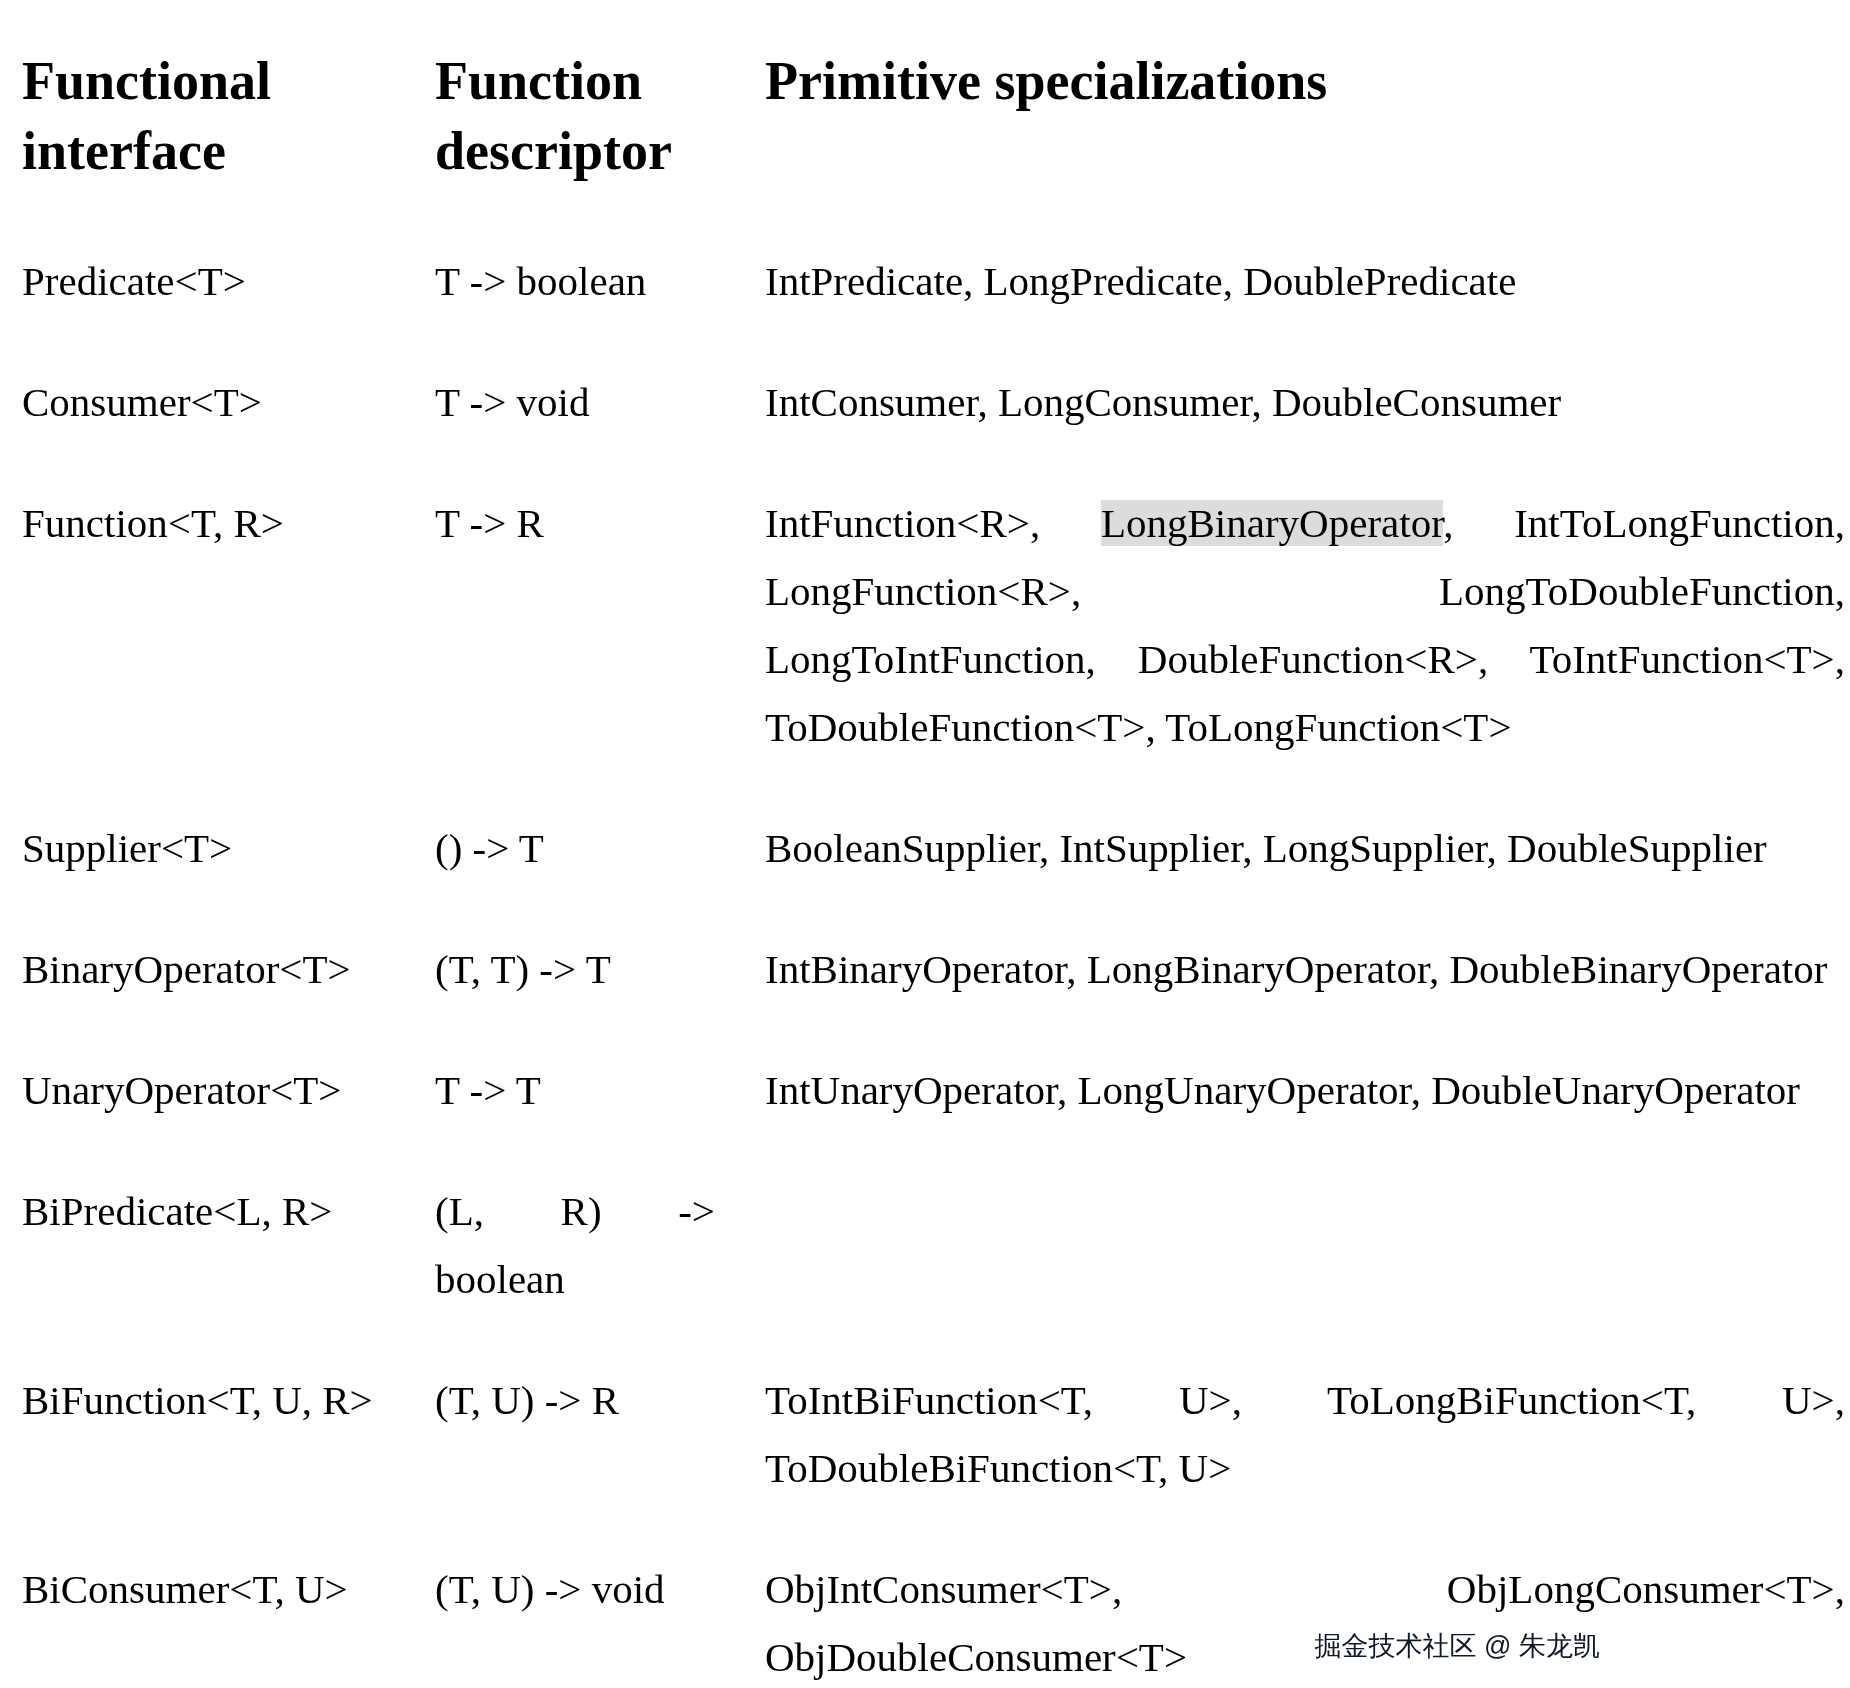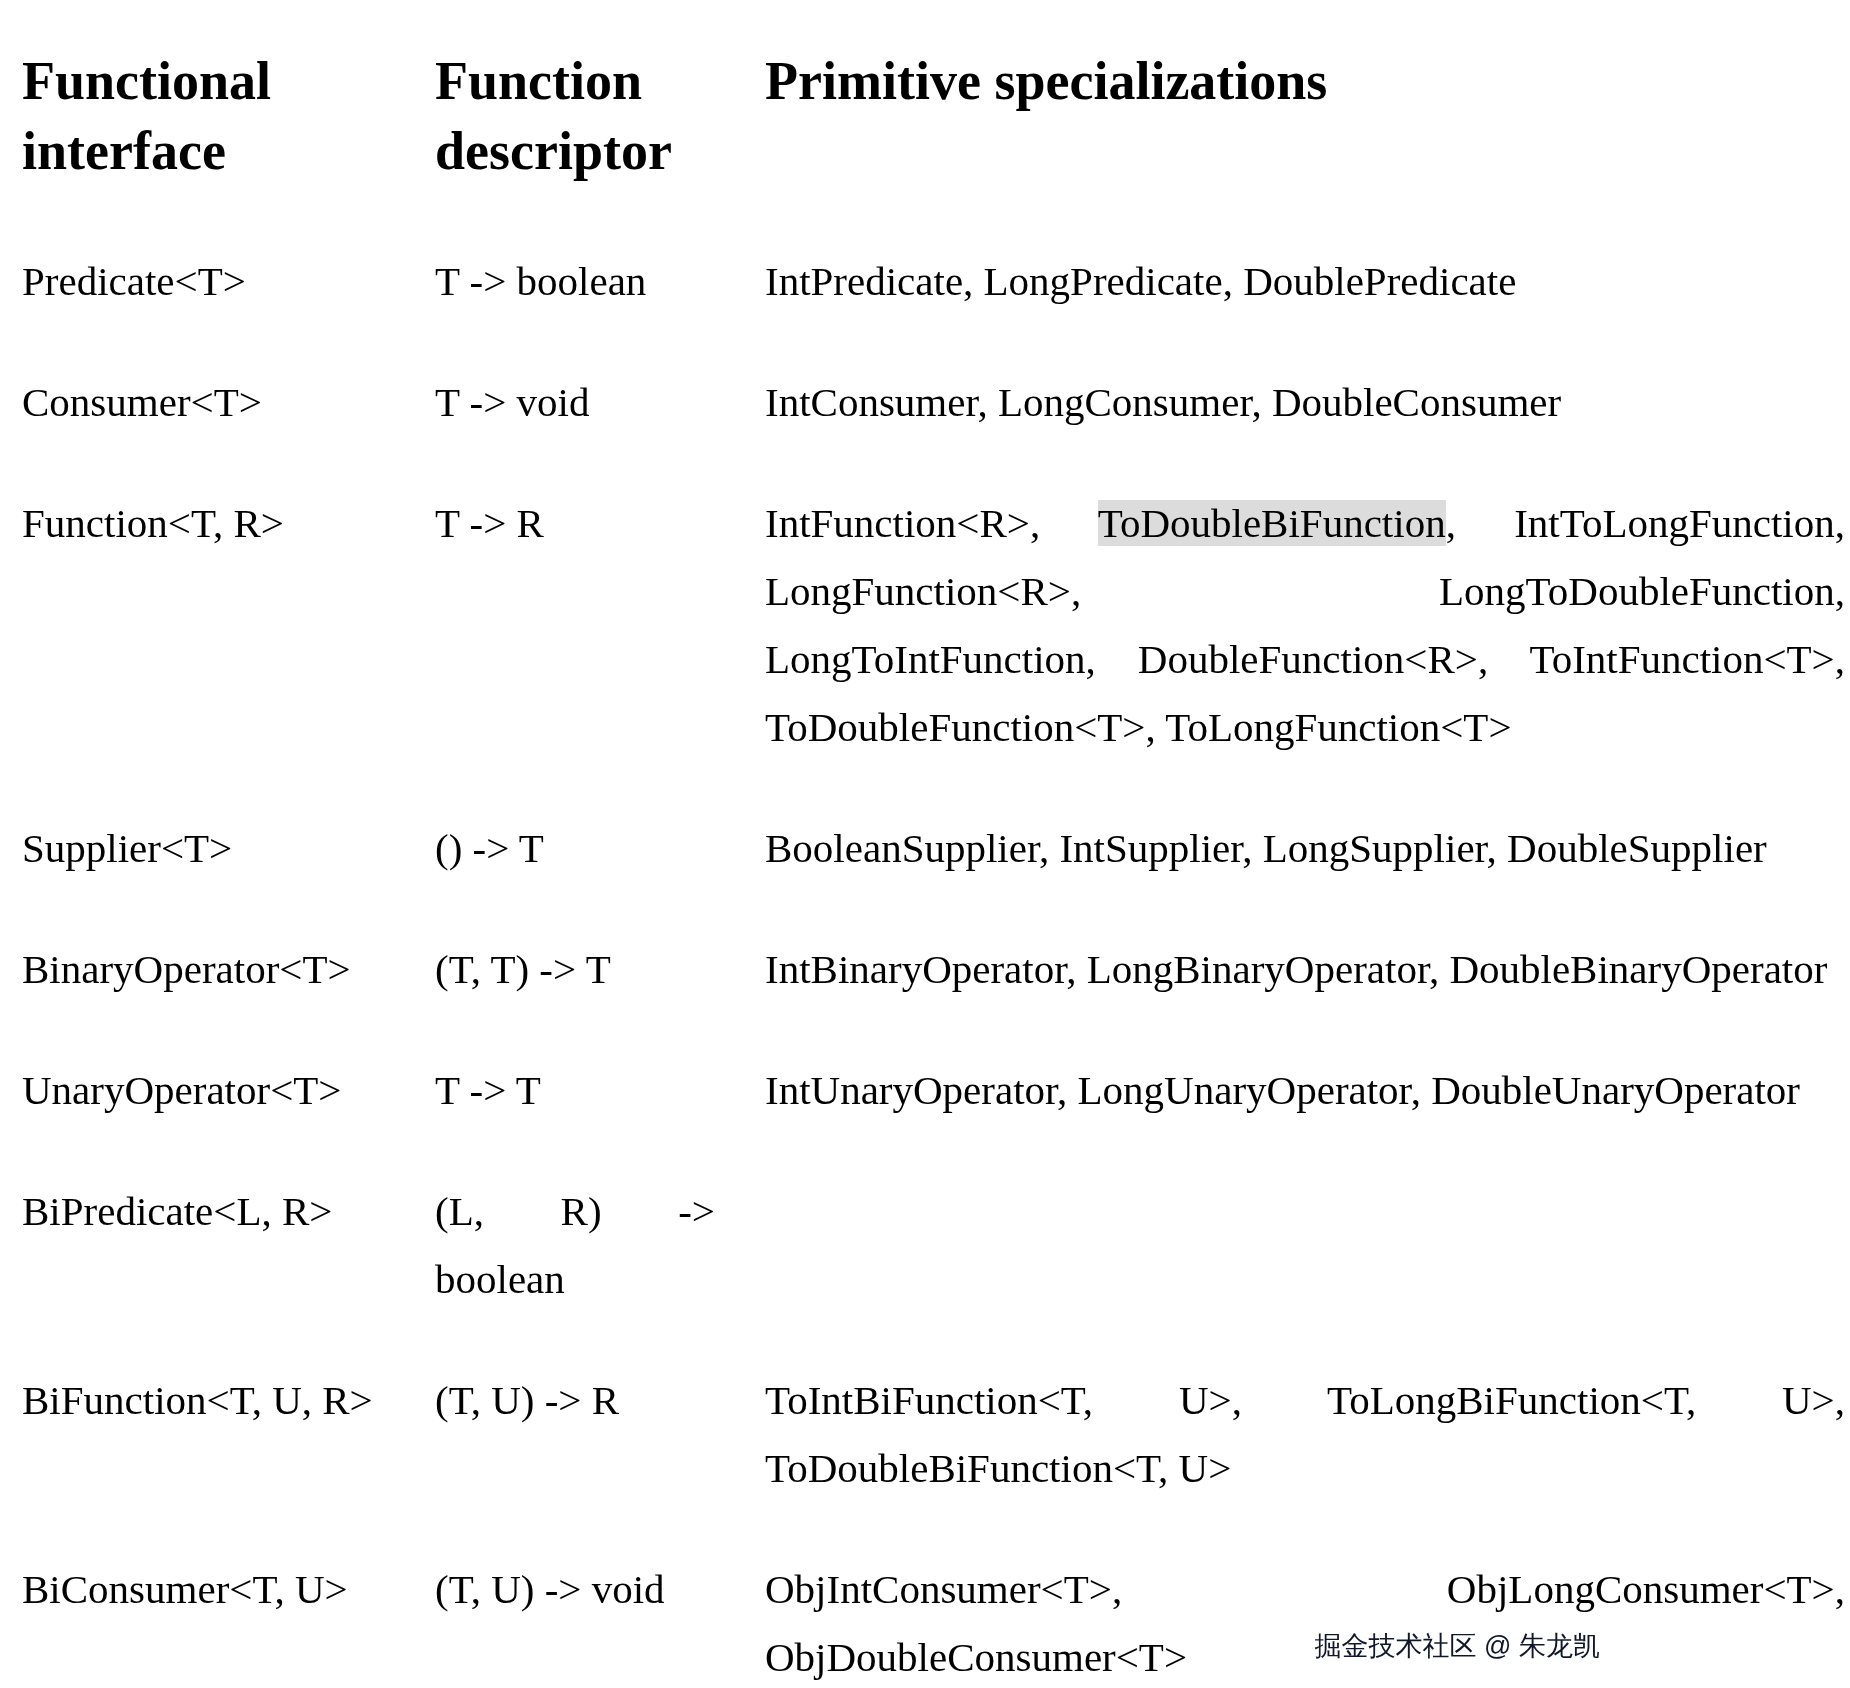--- a/index.html
+++ b/index.html
@@ -112,21 +112,21 @@
             <div class="line last"><span>IntConsumer, LongConsumer, DoubleConsumer</span></div>
           </td>
   </tr>
 
   <tr>
     <td class="c1cell">Function&lt;T, R&gt;</td>
     <td class="c2cell">
             <div class="line last"><span>T -&gt; R</span></div>
           </td>
     <td class="c3cell">
-            <div class="line"><span>IntFunction&lt;R&gt;, </span><span class="hl">ToDoubleBiFunction</span><span>, IntToLongFunction,</span></div>
+            <div class="line"><span>IntFunction&lt;R&gt;, </span><span class="hl">LongBinaryOperator</span><span>, IntToLongFunction,</span></div>
             <div class="line"><span>LongFunction&lt;R&gt;, LongToDoubleFunction,</span></div>
             <div class="line"><span>LongToIntFunction, DoubleFunction&lt;R&gt;, ToIntFunction&lt;T&gt;,</span></div>
             <div class="line last"><span>ToDoubleFunction&lt;T&gt;, ToLongFunction&lt;T&gt;</span></div>
           </td>
   </tr>
 
   <tr>
     <td class="c1cell">Supplier&lt;T&gt;</td>
     <td class="c2cell">
             <div class="line last"><span>() -&gt; T</span></div>

